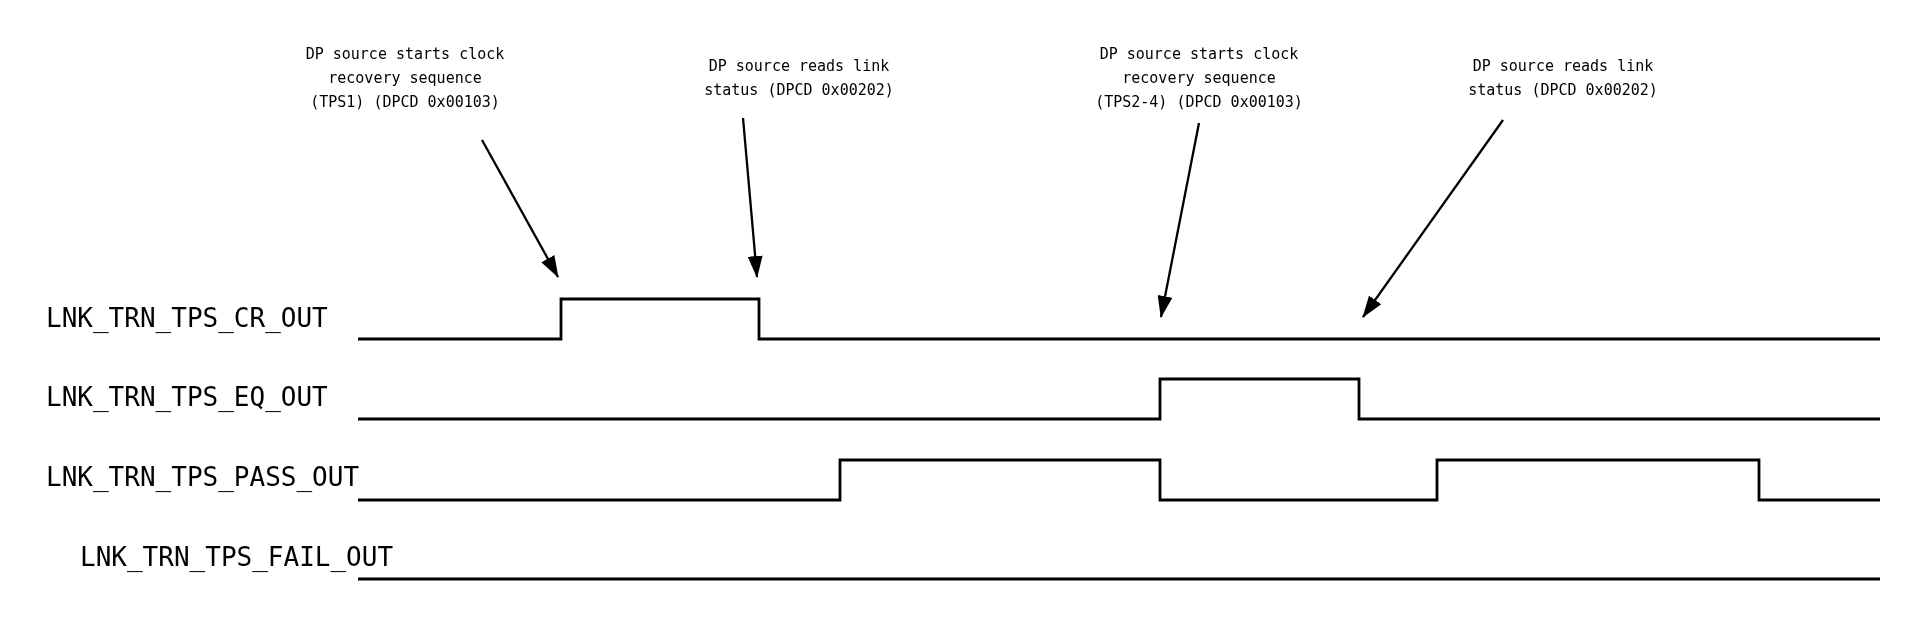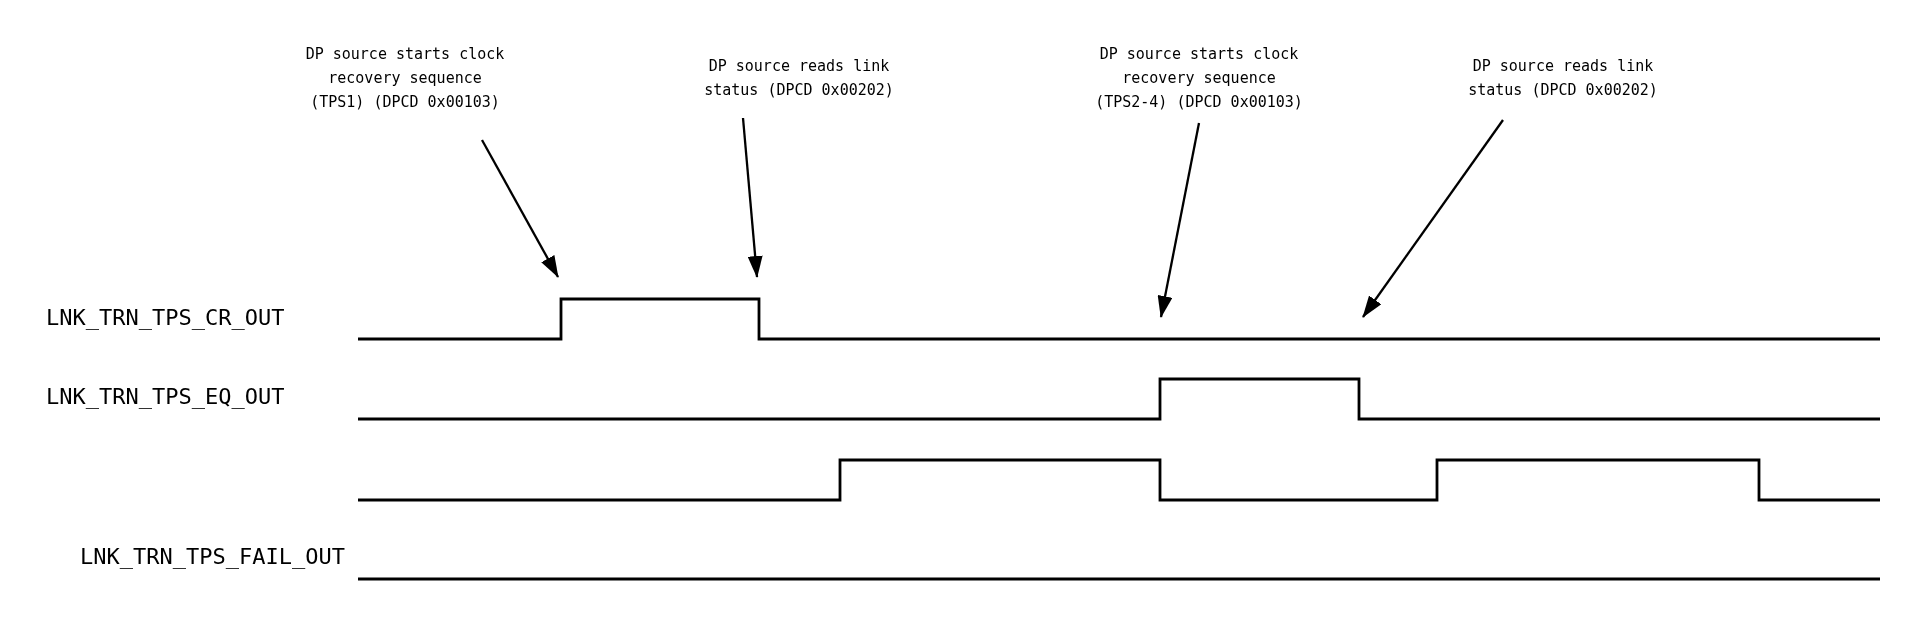--- a/index.html
+++ b/index.html
@@ -27,21 +27,21 @@
     transform: translateX(-50%);
     text-align: center;
     white-space: pre-line;
     font-size: 15px;
     line-height: 24px;
     color: #000000;
   }
   .signal-label {
     position: absolute;
     transform: translateY(-50%);
-    font-size: 22px;
+    font-size: 26px;
     line-height: 26px;
     color: #000000;
     white-space: nowrap;
   }
 </style>
 </head>
 <body>
 
 <div class="stage">
 
@@ -60,20 +60,21 @@
     <g id="arrows">
         <line x1="482" y1="140" x2="558" y2="277" stroke="#000000" stroke-width="2.3" marker-end="url(#arrowhead)"></line>
         <line x1="743" y1="118" x2="757" y2="277" stroke="#000000" stroke-width="2.3" marker-end="url(#arrowhead)"></line>
         <line x1="1199" y1="123" x2="1161" y2="317" stroke="#000000" stroke-width="2.3" marker-end="url(#arrowhead)"></line>
         <line x1="1503" y1="120" x2="1363" y2="317" stroke="#000000" stroke-width="2.3" marker-end="url(#arrowhead)"></line>
       </g>
   </svg>
 
   <div class="signal-label" style="left: 46px; top: 318px;">LNK_TRN_TPS_CR_OUT</div>
   <div class="signal-label" style="left: 46px; top: 397px;">LNK_TRN_TPS_EQ_OUT</div>
+  <div class="signal-label" style="left: 46px; top: 477px;">LNK_TRN_TPS_PASS_OUT</div>
   <div class="signal-label" style="left: 46px; top: 557px; margin-left: 34px;">LNK_TRN_TPS_FAIL_OUT</div>
 
   <div class="annotation" style="left: 405px; top: 42px;">DP source starts clock
 recovery sequence
 (TPS1) (DPCD 0x00103)</div>
   <div class="annotation" style="left: 799px; top: 54px;">DP source reads link
 status (DPCD 0x00202)</div>
   <div class="annotation" style="left: 1199px; top: 42px;">DP source starts clock
 recovery sequence
 (TPS2-4) (DPCD 0x00103)</div>

